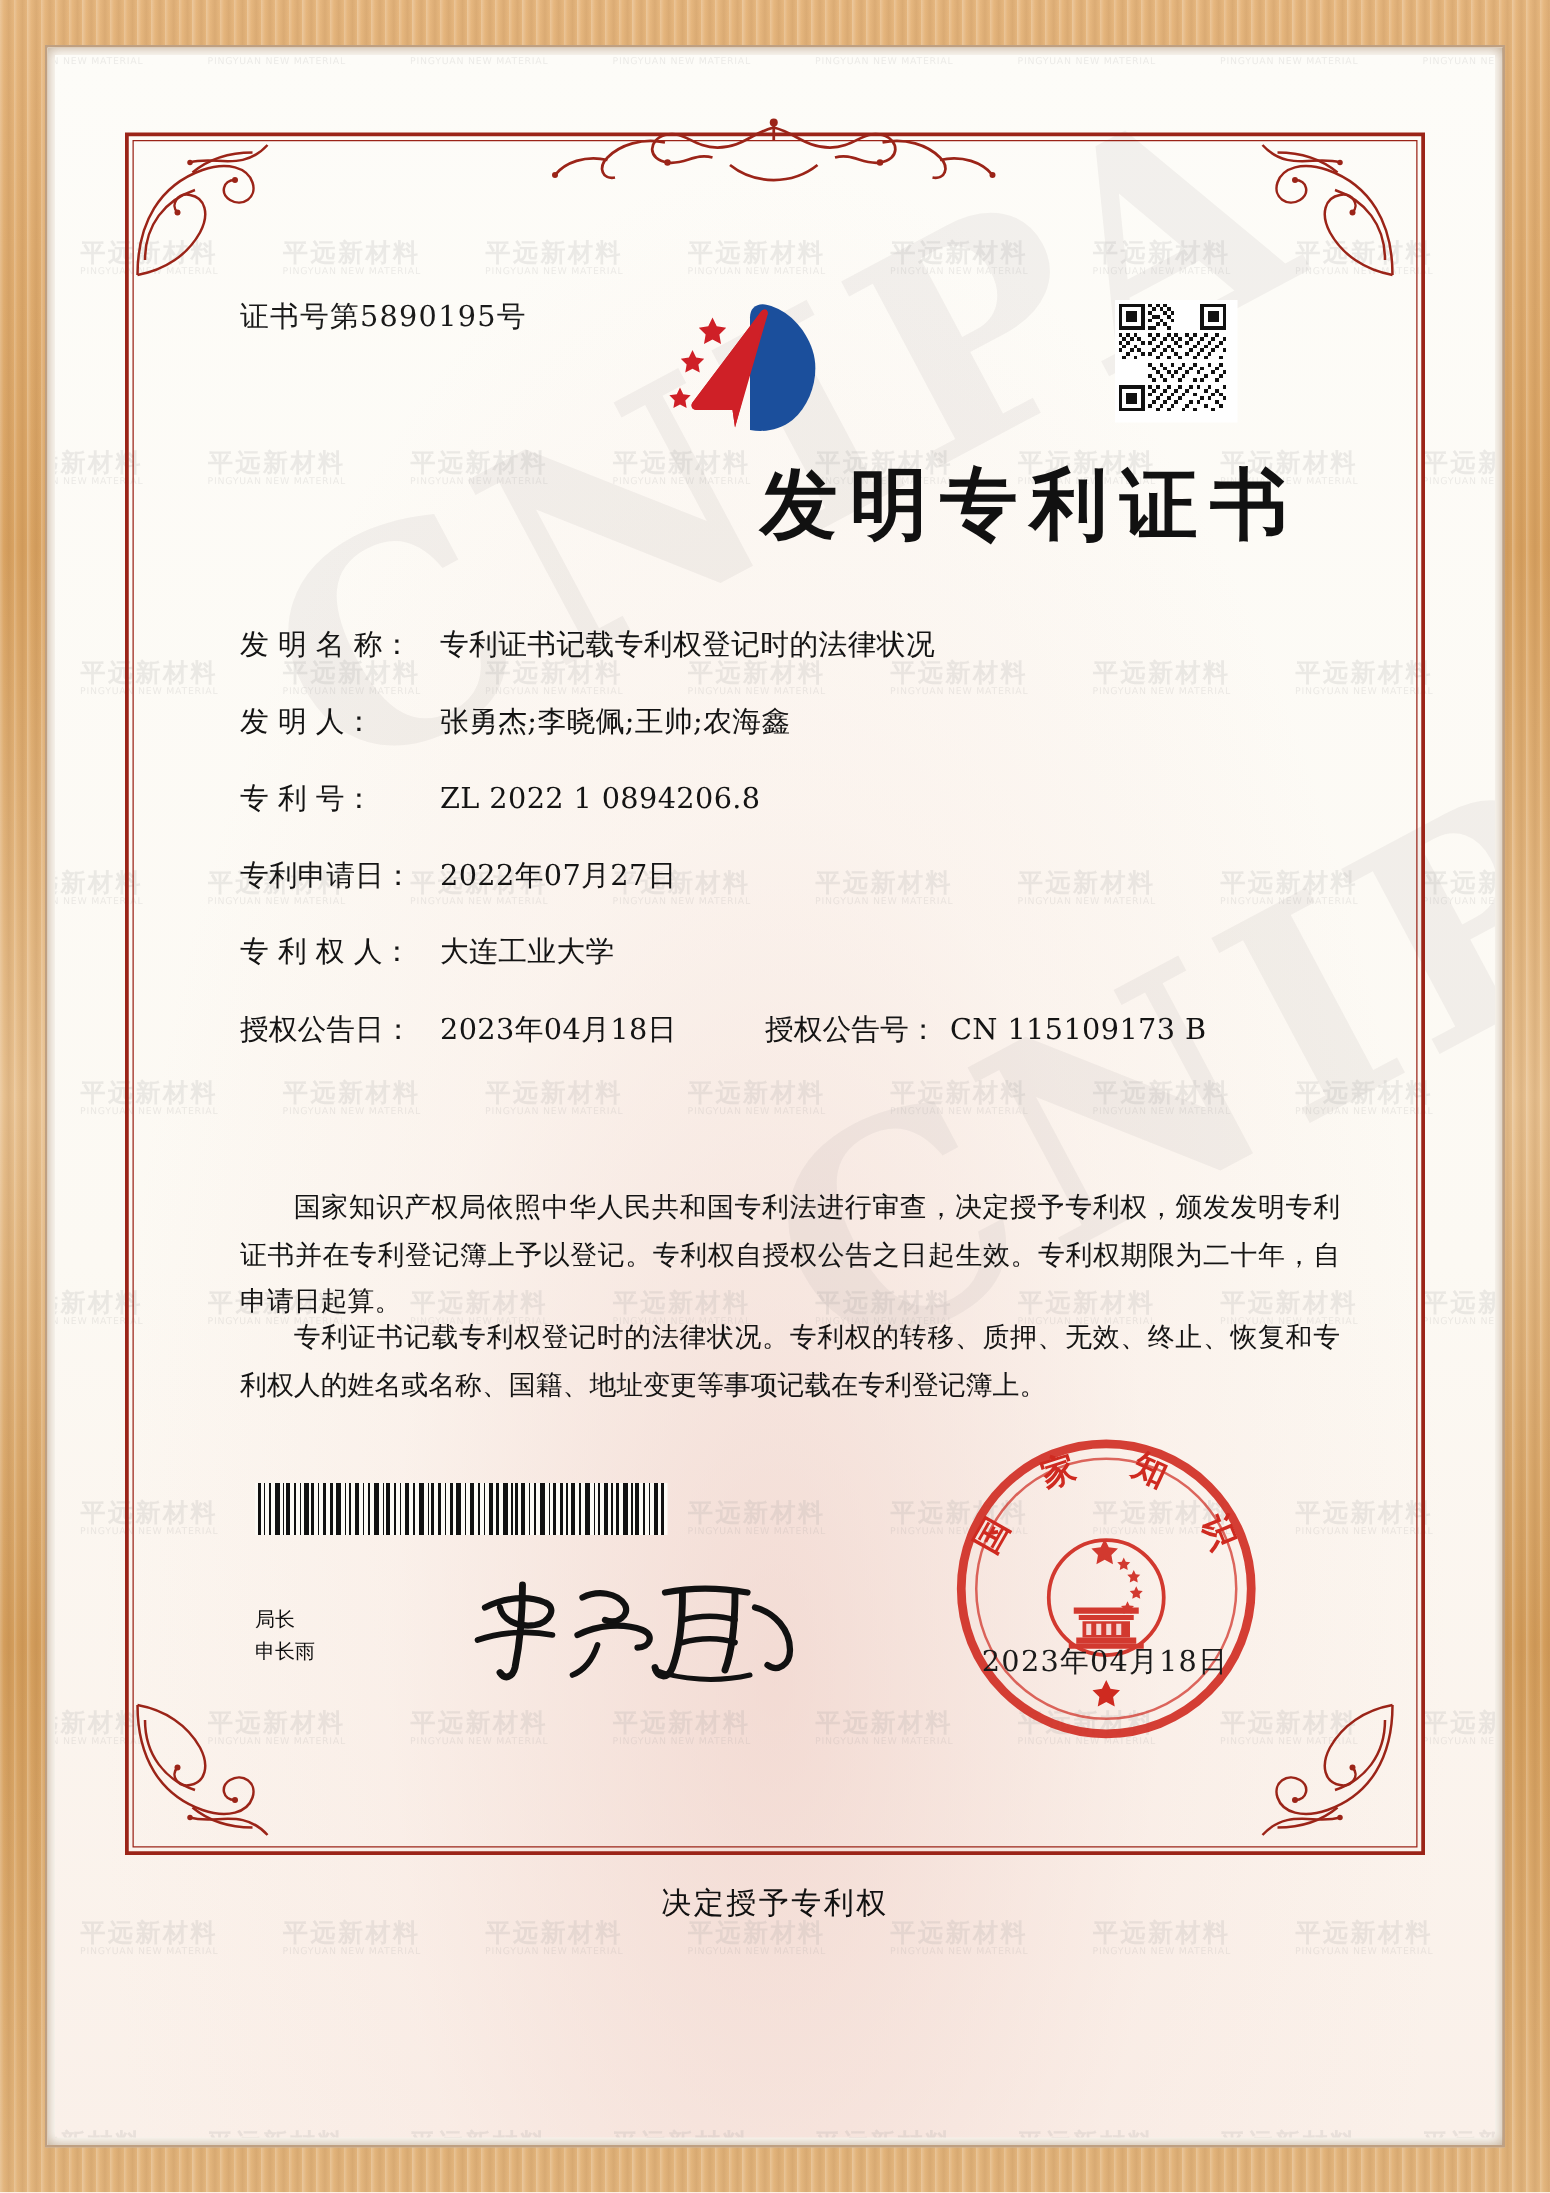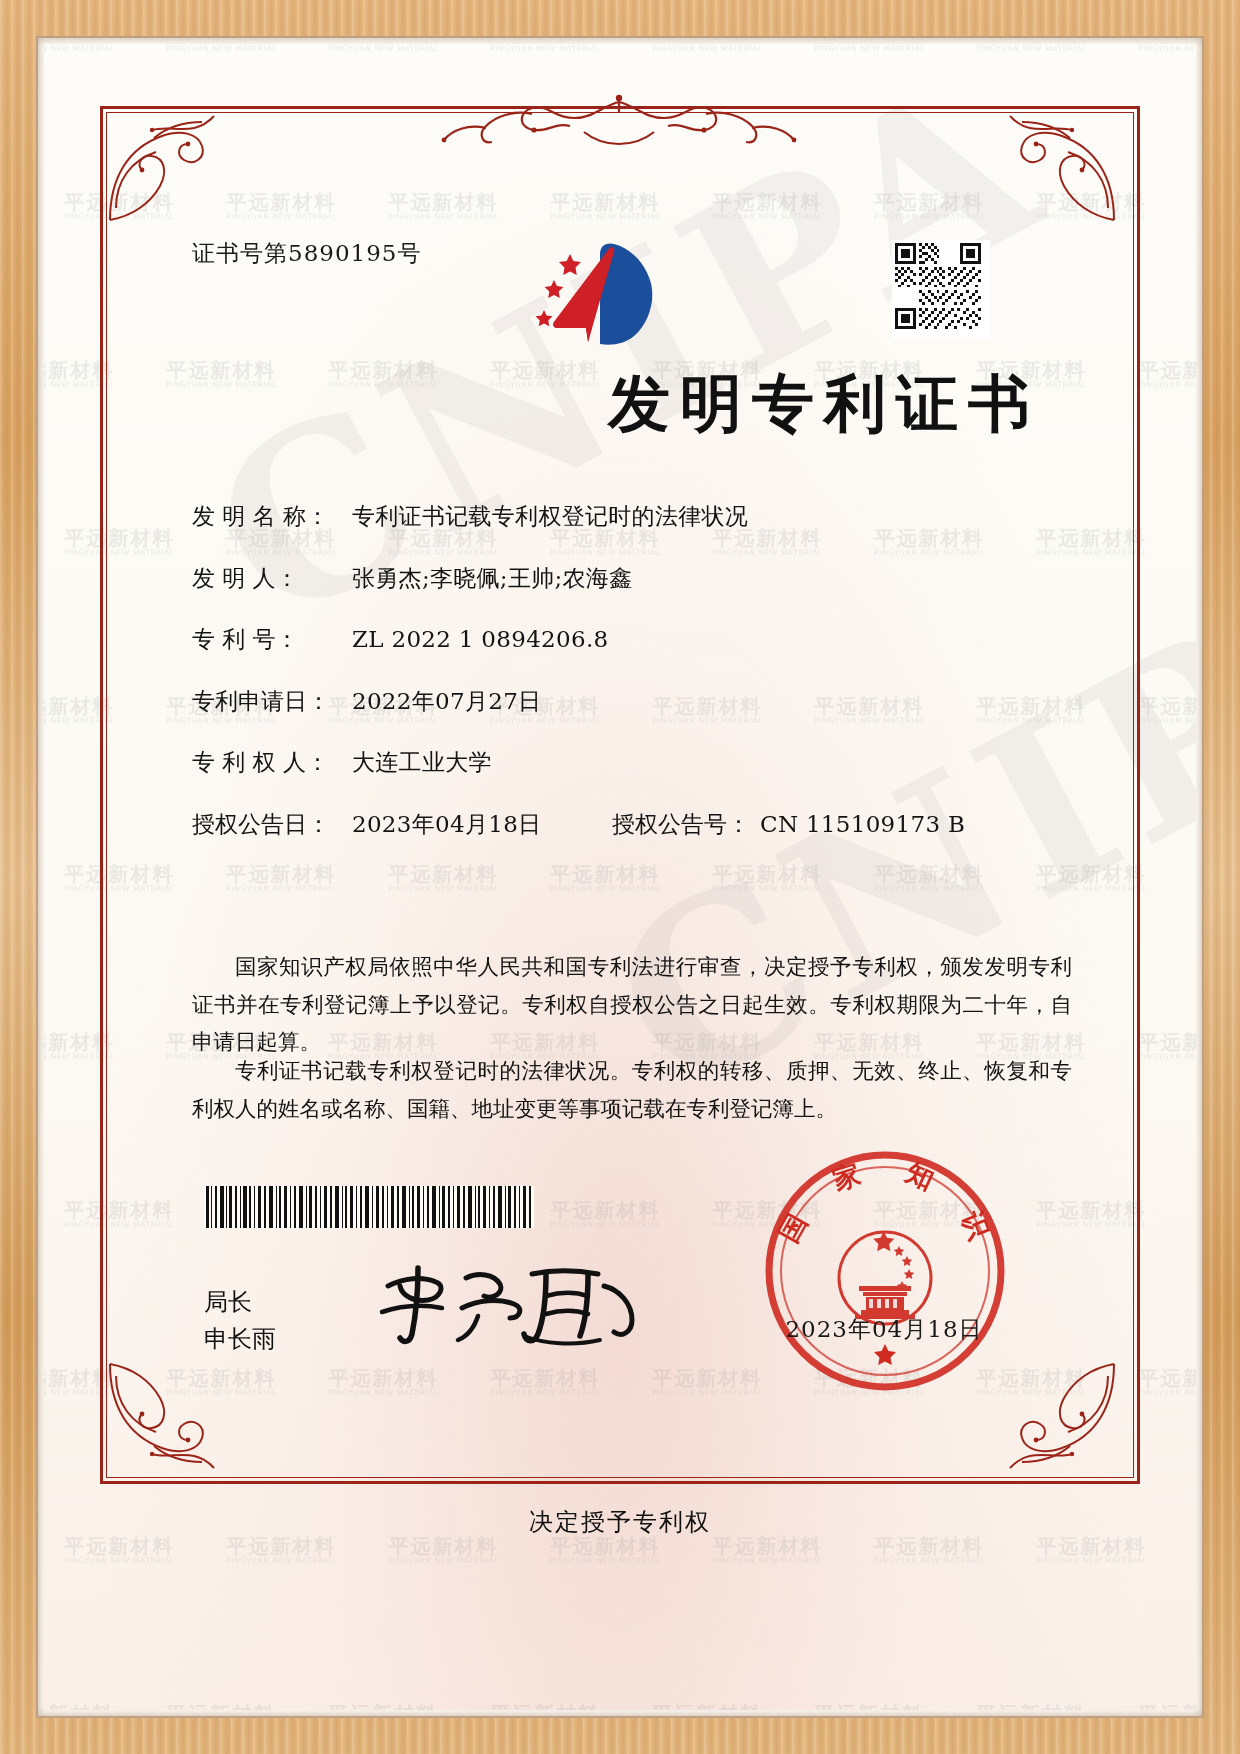--- a/index.html
+++ b/index.html
@@ -203,21 +203,21 @@
   .barcode {
     position: absolute;
     left: 160px; top: 1142px;
     width: 330px; height: 42px;
   }
 
   
   .sig-label {
     position: absolute;
     left: 160px; top: 1240px;
-    font-size: 24px;
+    font-size: 16px;
     line-height: 1.55;
     color: #111;
   }
   .sig-script {
     position: absolute;
     left: 330px; top: 1212px;
     width: 270px; height: 92px;
   }
 
   

